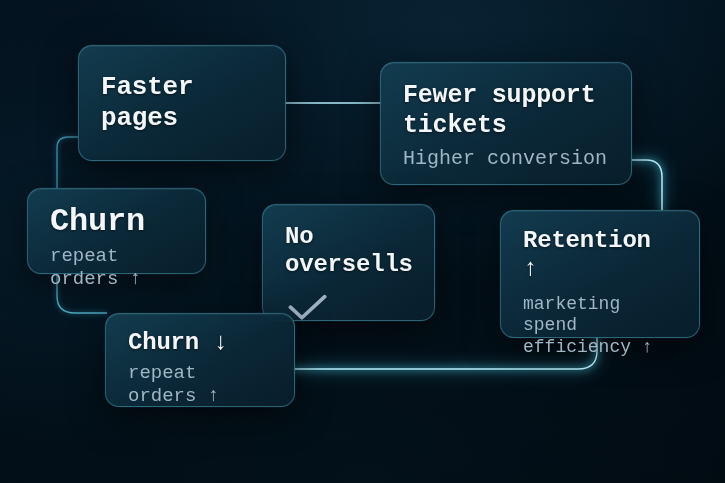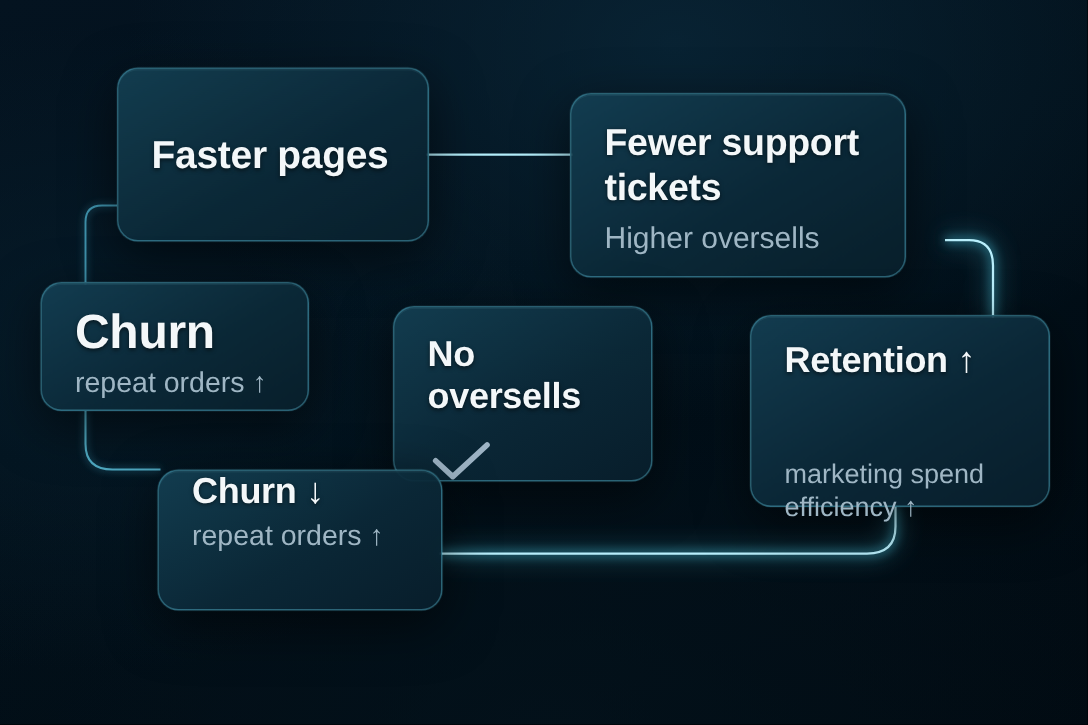--- a/index.html
+++ b/index.html
@@ -30,20 +30,21 @@
     background:
       linear-gradient(150deg, rgba(19,62,82,0.95) 0%, rgba(11,41,56,0.95) 55%, rgba(8,31,44,0.95) 100%);
     box-shadow:
       0 0 0 0.5px rgba(120,205,228,0.10),
       0 10px 34px rgba(0,0,0,0.55),
       inset 0 1px 0 rgba(150,220,240,0.07);
     padding: 0 22px;
     display: flex;
     flex-direction: column;
     justify-content: center;
+    font-family: Liberation Mono, monospace;
   }
   .card-title {
     color: #f3f7f9;
     font-size: 25px;
     font-weight: 700;
     letter-spacing: -0.2px;
     line-height: 1.18;
     text-shadow: 0 1px 3px rgba(0,0,0,0.55);
     white-space: pre-line;
   }
@@ -58,35 +59,35 @@
   .check {
     margin-top: 14px;
     width: 46px;
     height: 30px;
   }
 
   
   #card-faster-pages  { left: 78px;  top: 45px;  width: 208px; height: 116px; }
   #card-faster-pages .card-title { font-size: 26px; }
 
-  #card-support       { left: 380px; top: 62px;  width: 224px; height: 123px; justify-content: flex-start; padding-top: 18px; }
+  #card-support       { left: 380px; top: 62px;  width: 252px; height: 123px; justify-content: flex-start; padding-top: 18px; }
   #card-support .card-title { font-size: 25px; }
 
   #card-churn-top     { left: 27px;  top: 188px; width: 179px; height: 86px; justify-content: flex-start; padding-top: 14px; }
   #card-churn-top .card-title { font-size: 32px; }
   #card-churn-top .card-sub { font-size: 19px; margin-top: 4px; }
 
   #card-no-oversells  { left: 262px; top: 204px; width: 173px; height: 117px; justify-content: flex-start; padding-top: 18px; }
   #card-no-oversells .card-title { font-size: 24px; }
 
-  #card-retention     { left: 500px; top: 210px; width: 200px; height: 128px; justify-content: space-between; padding-top: 16px; gap: 41px; }
+  #card-retention     { left: 500px; top: 210px; width: 200px; height: 128px; justify-content: space-between; padding-top: 16px; }
   #card-retention .card-title { font-size: 24px; }
   #card-retention .card-sub { font-size: 18px; margin-top: 10px; }
 
-  #card-churn-bottom  { left: 105px; top: 313px; width: 190px; height: 94px; justify-content: flex-start; }
+  #card-churn-bottom  { left: 105px; top: 313px; width: 190px; height: 94px; justify-content: flex-start; padding-top: 15px; }
   #card-churn-bottom .card-title { font-size: 24px; }
   #card-churn-bottom .card-sub { font-size: 19px; margin-top: 5px; }
 </style>
 </head>
 <body>
 
 <div id="stage">
 
   <svg id="wires" viewBox="0 0 725 483" xmlns="http://www.w3.org/2000/svg">
     <defs>
@@ -129,21 +130,21 @@
     </g>
   </svg>
 
   <div class="card" id="card-faster-pages">
     <div class="card-title">Faster pages</div>
   </div>
 
   <div class="card" id="card-support">
     <div class="card-title">Fewer support
 tickets</div>
-    <div class="card-sub">Higher oversells</div>
+    <div class="card-sub">Higher conversion</div>
   </div>
 
   <div class="card" id="card-churn-top">
     <div class="card-title">Churn</div>
     <div class="card-sub">repeat orders ↑</div>
   </div>
 
   <div class="card" id="card-no-oversells">
     <div class="card-title">No oversells</div>
     <svg class="check" viewBox="0 0 46 30" xmlns="http://www.w3.org/2000/svg">

